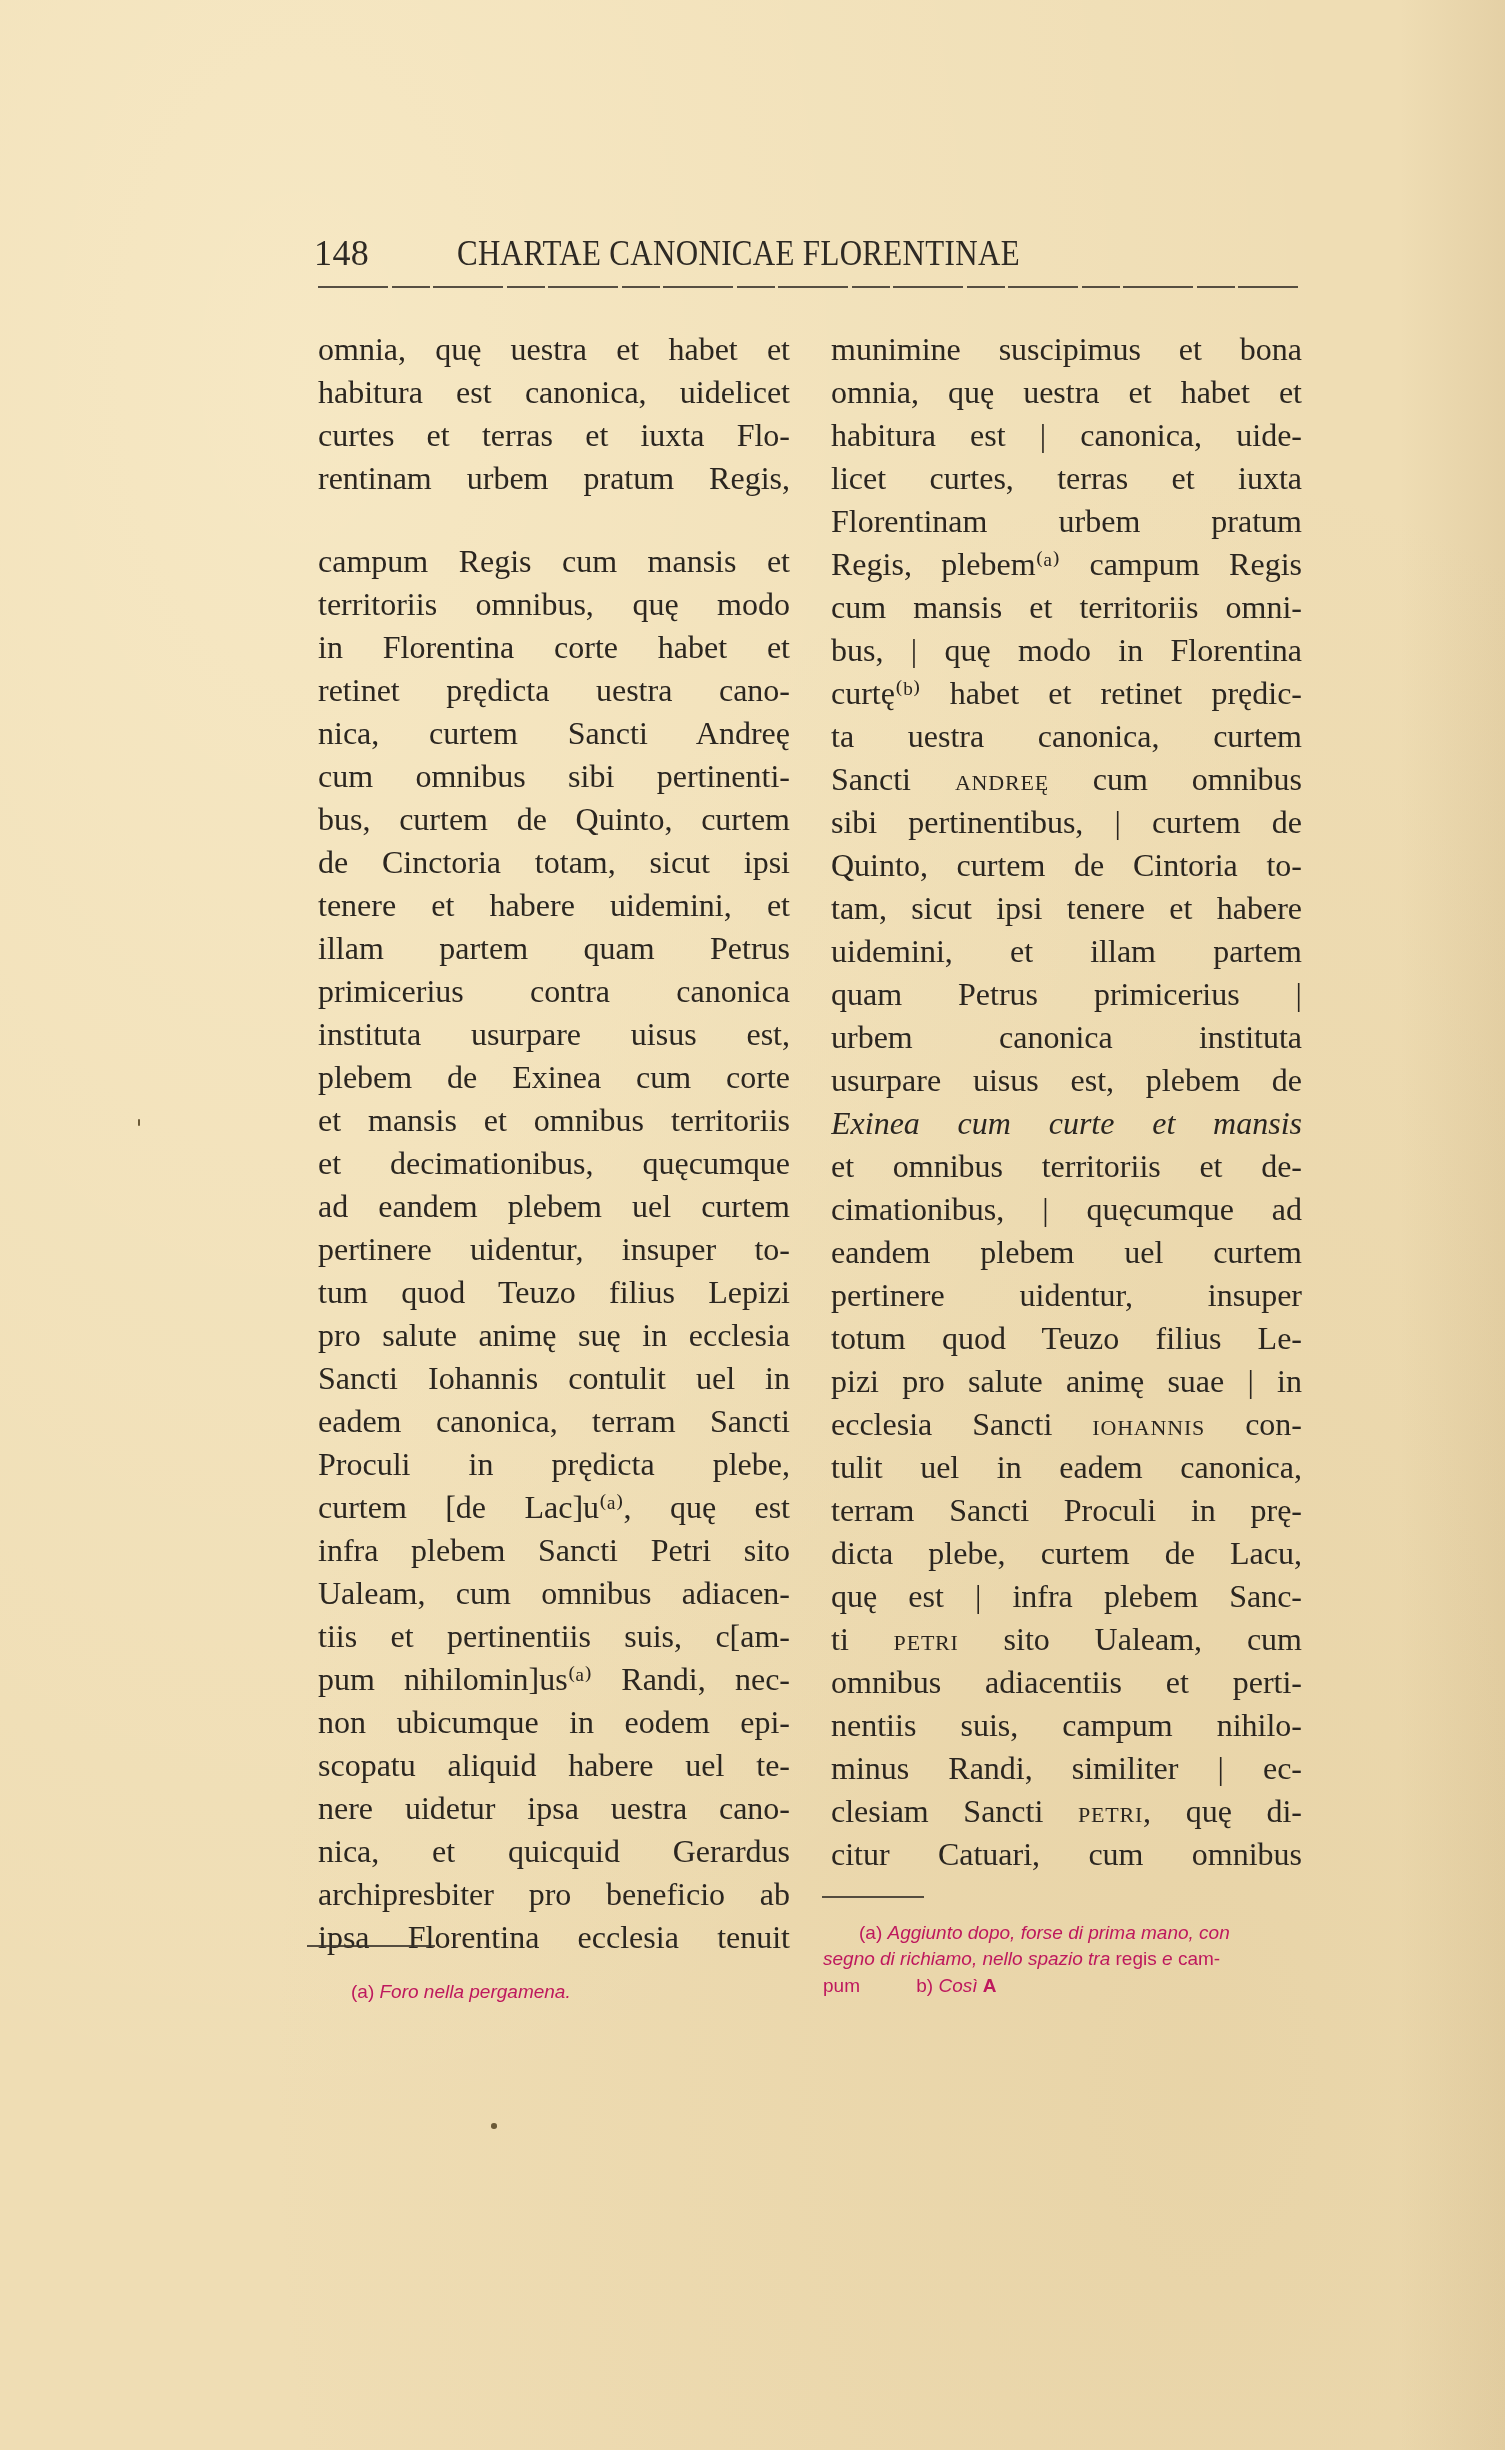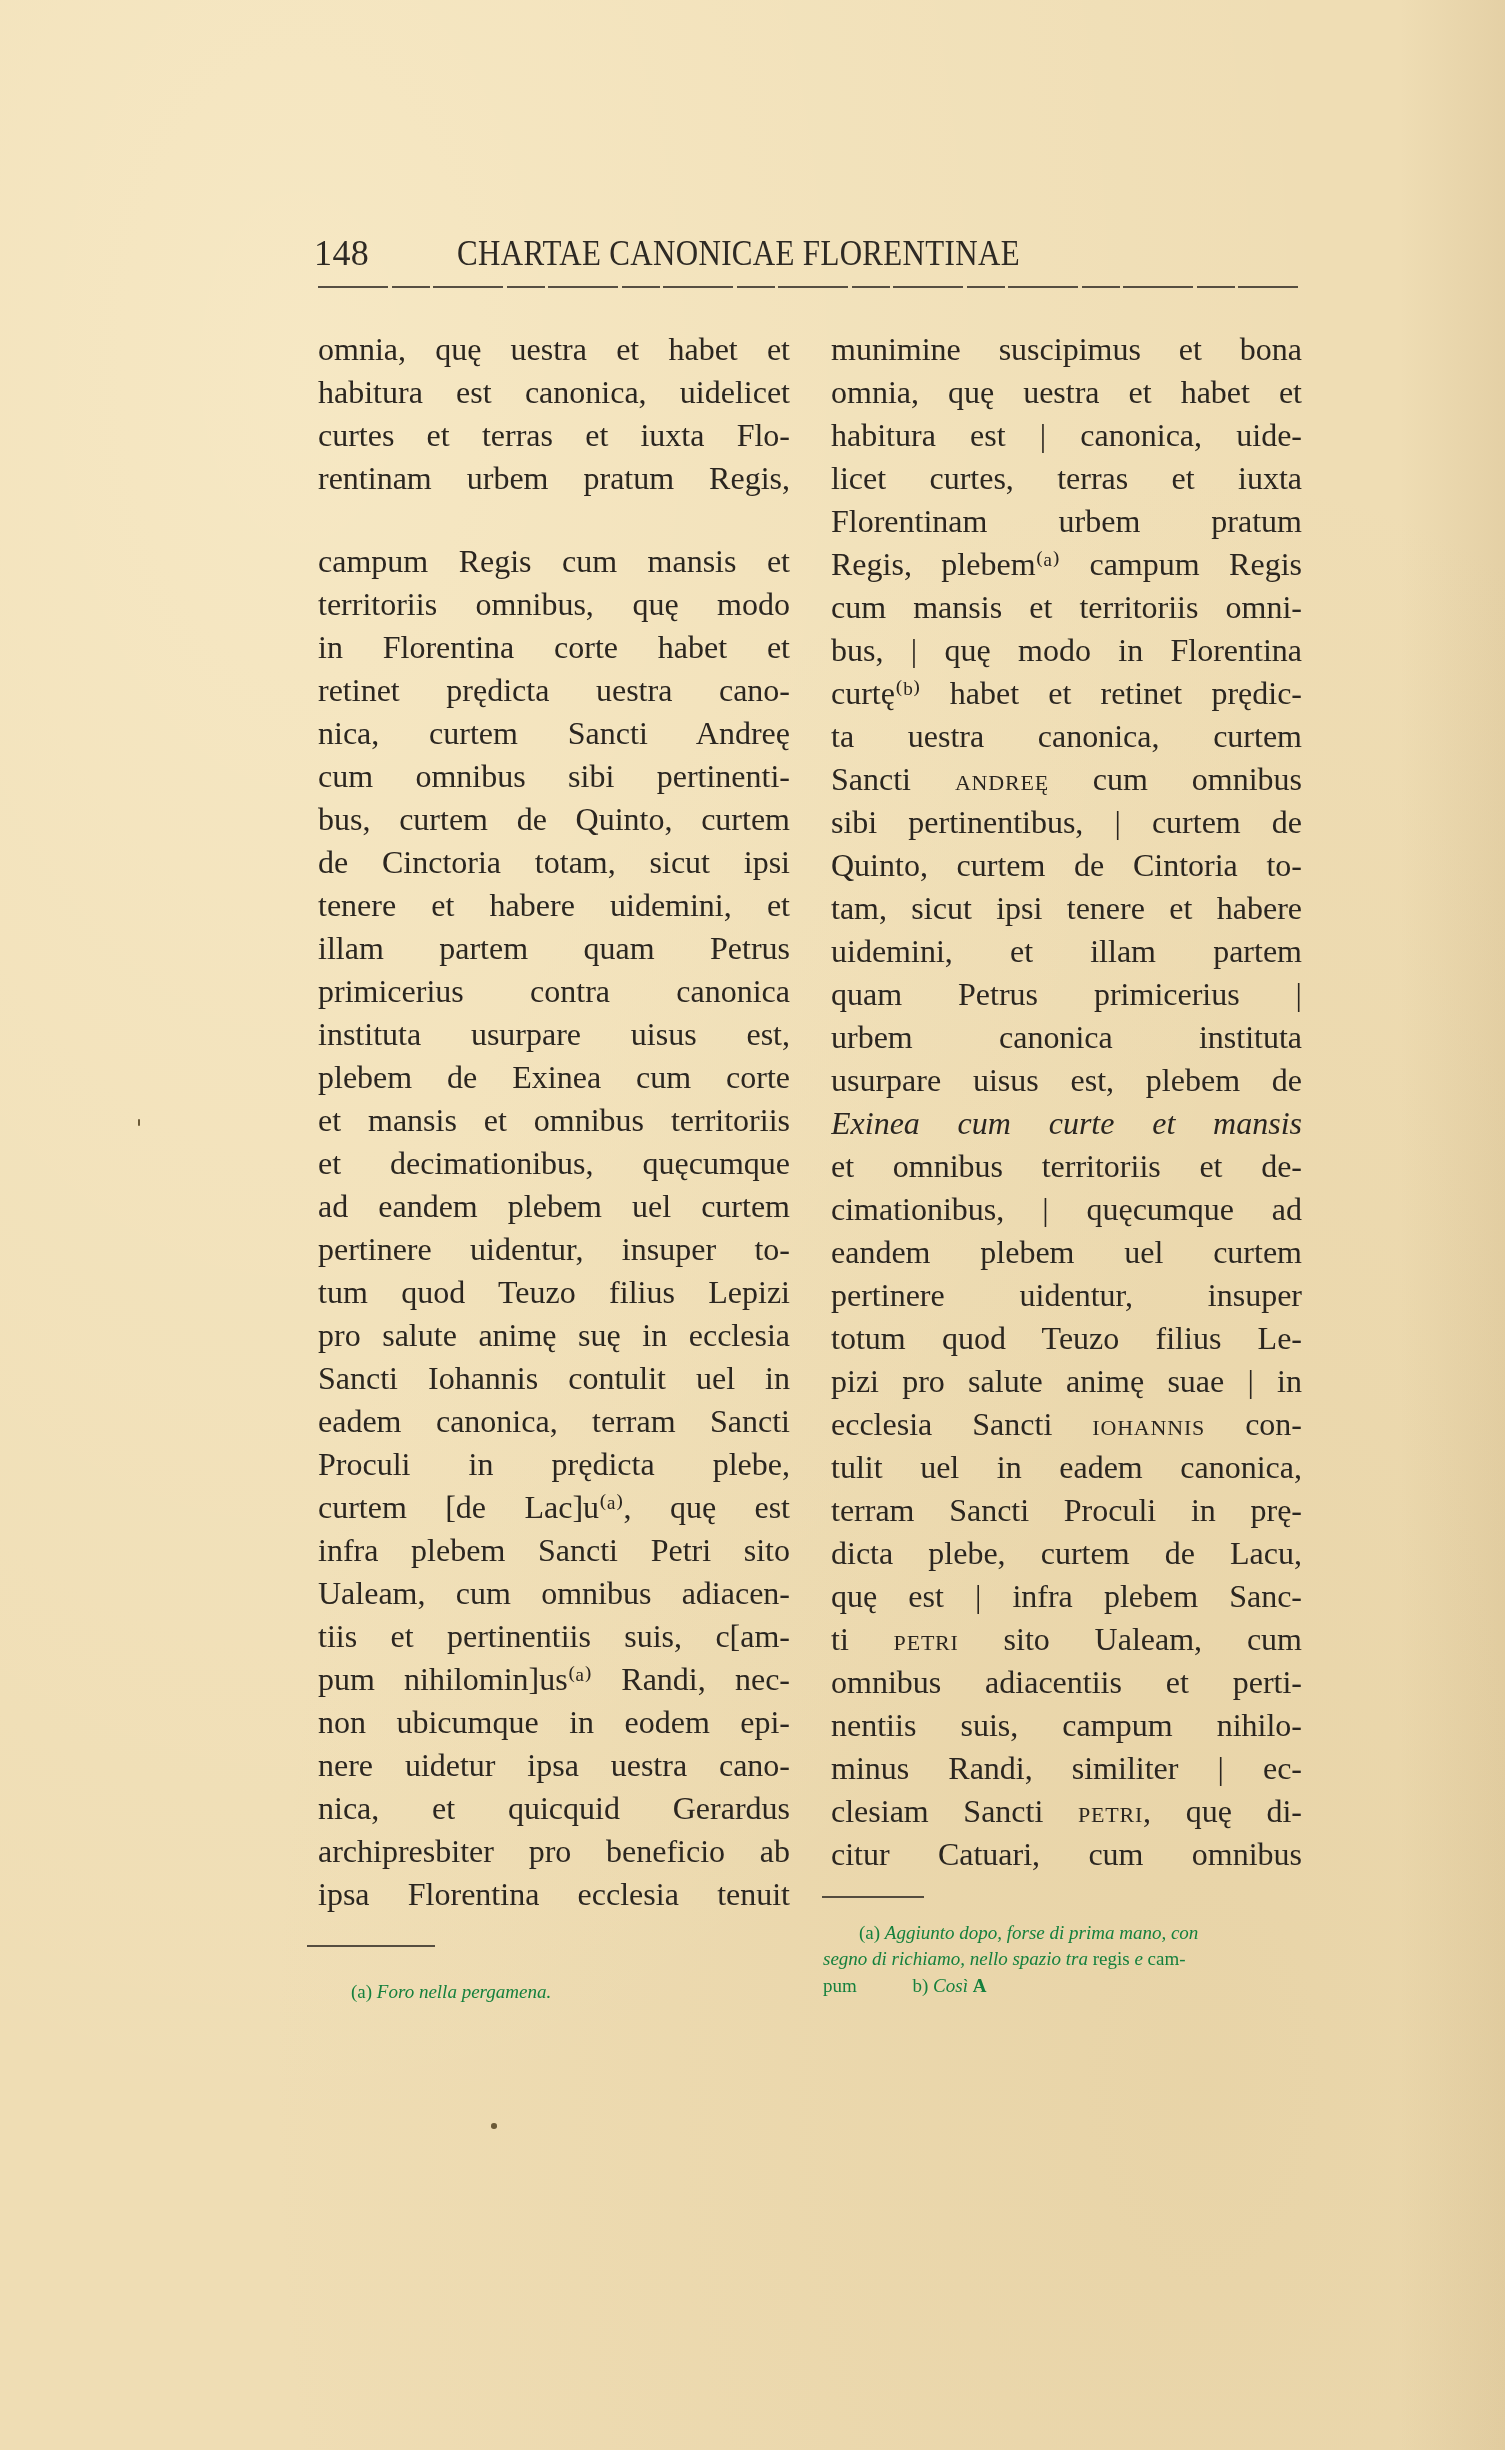--- a/index.html
+++ b/index.html
@@ -41,22 +41,22 @@
     text-align: justify; text-align-last: justify;
   }
   .sc { font-variant: small-caps; letter-spacing: 0.8px; }
 
   .fn-rule { position: absolute; height: 2.4px; background: #3a342c; opacity: 0.85; }
   .fn-rule.left { left: 307px; top: 1945px; width: 128px; }
   .fn-rule.right { left: 822px; top: 1896px; width: 102px; }
 
   .footnote {
     position: absolute;
-    font-family: Liberation Serif, serif;
-    font-size: 19px; line-height: 26.4px; color: #15803d;
+    font-family: Liberation Sans, sans-serif;
+    font-size: 19px; line-height: 26.4px; color: #be185d;
   }
   .footnote.left { left: 351px; top: 1979px; width: 448px; }
   .footnote.right { left: 823px; top: 1920px; width: 480px; }
   .footnote .it { font-style: italic; }
   .footnote .ind { padding-left: 36px; }
   .footnote .gap { display: inline-block; width: 51px; }
 
   .speck { position: absolute; border-radius: 50%; background: #6b5a38; }
 </style>
 </head>
@@ -96,20 +96,21 @@
       <span class="line" style="white-space: normal; overflow: hidden;">pro salute animę suę in ecclesia</span>
       <span class="line" style="white-space: normal; overflow: hidden;">Sancti Iohannis contulit uel in</span>
       <span class="line" style="white-space: normal; overflow: hidden;">eadem canonica, terram Sancti</span>
       <span class="line" style="white-space: normal; overflow: hidden;">Proculi in prędicta plebe,</span>
       <span class="line" style="white-space: normal; overflow: hidden;">curtem [de Lac]u⁽ᵃ⁾, quę est</span>
       <span class="line" style="white-space: normal; overflow: hidden;">infra plebem Sancti Petri sito</span>
       <span class="line" style="white-space: normal; overflow: hidden;">Ualeam, cum omnibus adiacen-</span>
       <span class="line" style="white-space: normal; overflow: hidden;">tiis et pertinentiis suis, c[am-</span>
       <span class="line" style="white-space: normal; overflow: hidden;">pum nihilomin]us⁽ᵃ⁾ Randi, nec-</span>
       <span class="line" style="white-space: normal; overflow: hidden;">non ubicumque in eodem epi-</span>
+      <span class="line" style="white-space: normal; overflow: hidden;">scopatu aliquid habere uel te-</span>
       <span class="line" style="white-space: normal; overflow: hidden;">nere uidetur ipsa uestra cano-</span>
       <span class="line" style="white-space: normal; overflow: hidden;">nica, et quicquid Gerardus</span>
       <span class="line" style="white-space: normal; overflow: hidden;">archipresbiter pro beneficio ab</span>
       <span class="line" style="white-space: normal; overflow: hidden;">ipsa Florentina ecclesia tenuit</span>
     </div>
   <div class="column right" id="col-right">
       <span class="line" style="white-space: normal; overflow: hidden;">munimine suscipimus et bona</span>
       <span class="line" style="white-space: normal; overflow: hidden;">omnia, quę uestra et habet et</span>
       <span class="line" style="white-space: normal; overflow: hidden;">habitura est | canonica, uide-</span>
       <span class="line" style="white-space: normal; overflow: hidden;">licet curtes, terras et iuxta</span>

